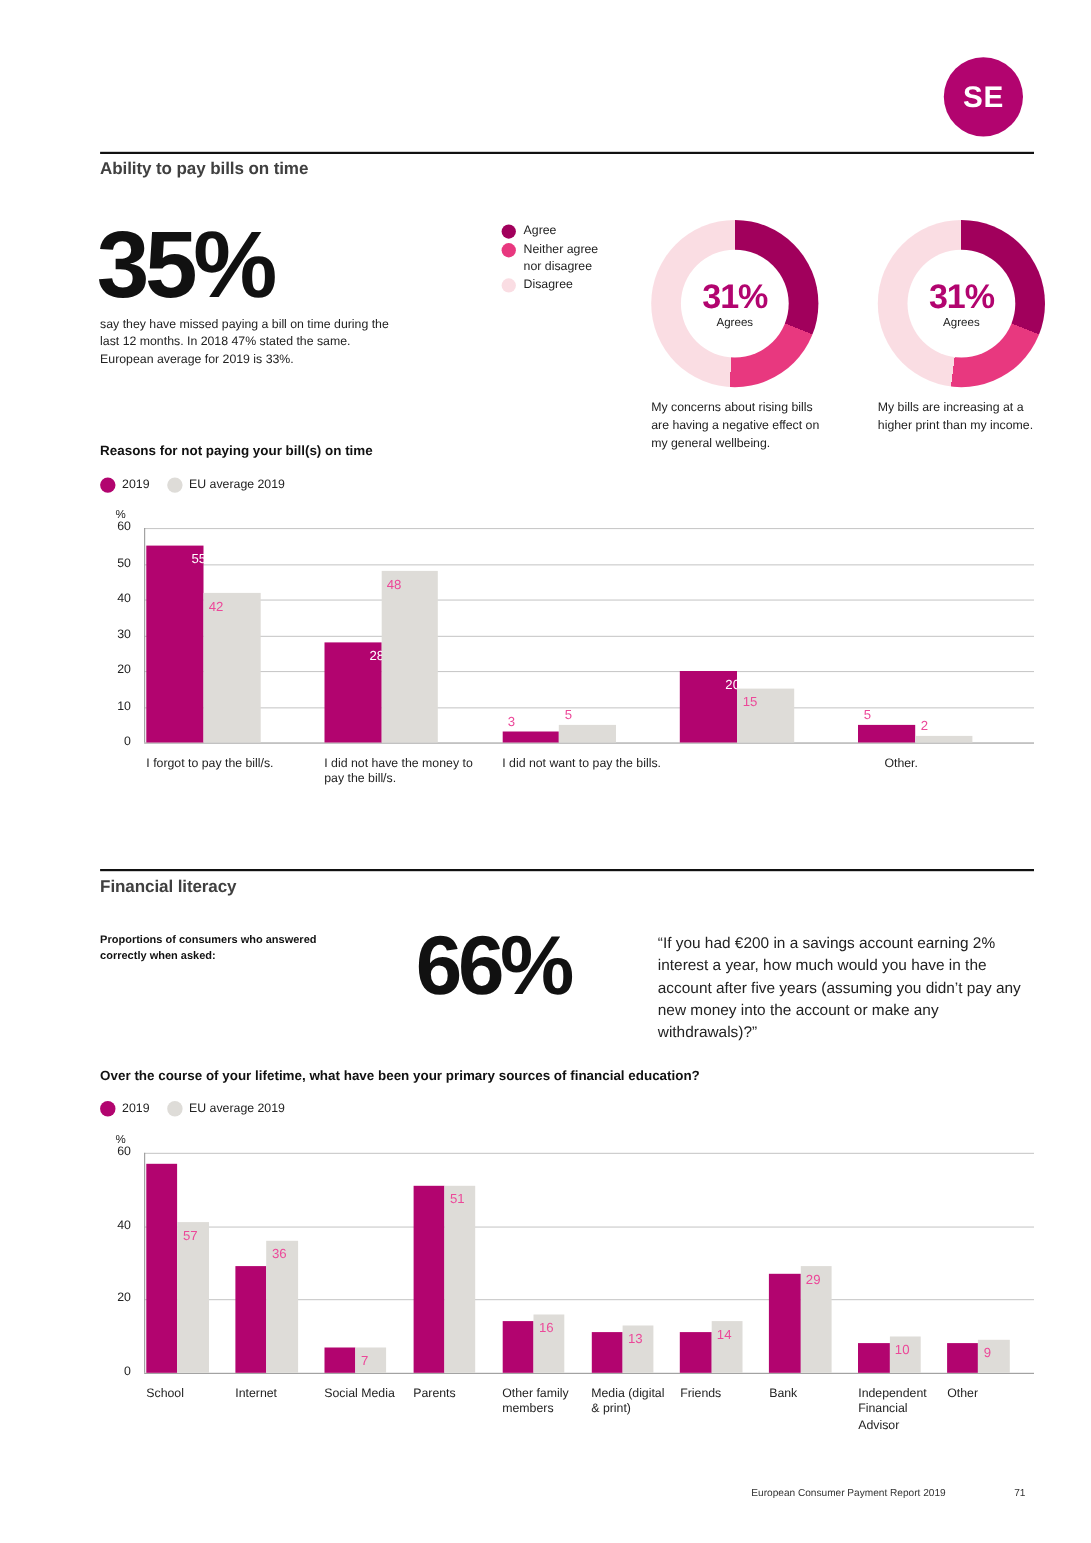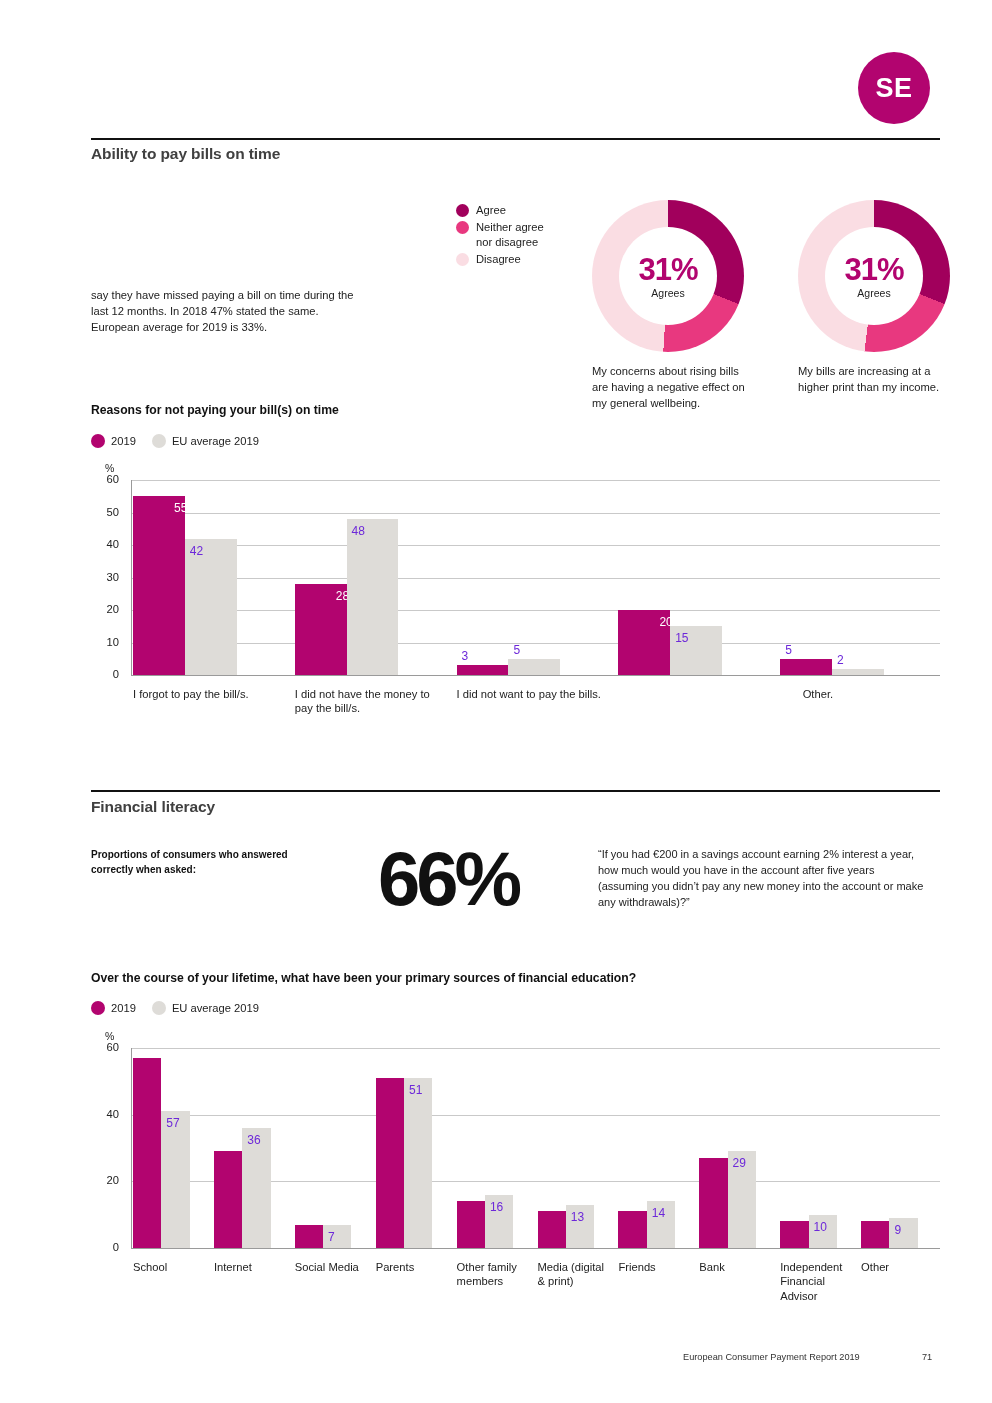--- a/index.html
+++ b/index.html
@@ -74,45 +74,46 @@
     width: 26px;
   }
   .yunit { position: absolute; font-size: 10.5px; color: #222; }
   .yaxis { position: absolute; width: 1px; background: #9a9a9a; }
 
   .bar { position: absolute; bottom: 0; }
   .bar.p { background: #b2046f; }
   .bar.e { background: #dedcd8; }
   .bar-val { position: absolute; font-size: 12px; line-height: 1; white-space: nowrap; }
   .bar-val.inside { color: #ffffff; padding-left: 36px; }
-  .bar-val.outside { color: #6d28d9; text-align: right; }
+  .bar-val.outside { color: #ec4899; text-align: right; }
 
   .xlabel {
     position: absolute; font-size: 11.2px; line-height: 1.28; color: #222;
   }
 
   
-  .quote { position: absolute; font-size: 11px; line-height: 1.45; color: #222; }
+  .quote { position: absolute; font-size: 14px; line-height: 1.45; color: #222; }
   .lead { position: absolute; font-size: 10px; font-weight: 700; line-height: 1.45; color: #111; }
 
   
   .footer-text { position: absolute; font-size: 9.2px; color: #333; }
 </style>
 </head>
 <body>
 
 <div class="page">
 
   <div class="se-badge">
     <span>SE</span>
   </div>
 
   <div class="rule" style="top:138px"></div>
   <div class="section-title" style="top:145px">Ability to pay bills on time</div>
 
+  <div class="bigstat" style="left:88px; top:203px; font-size:86px;">35%</div>
   <div class="stat-note" style="left:91px; top:288px; width:278px;">say they have missed paying a bill on time during the last 12 months. In 2018 47% stated the same. European average for 2019 is 33%.</div>
 
   <div class="donut-legend">
     <div class="dl-row">
       <span class="dl-dot" style="background:#a1005c"></span>
       <span class="dl-label">Agree</span>
     </div>
     <div class="dl-row">
       <span class="dl-dot" style="background:#e8387f"></span>
       <span class="dl-label" style="width:86px">Neither agree nor disagree</span>
@@ -187,21 +188,21 @@
       <div class="bar-val outside" style="left: 422.376px; top: 181.75px;">5</div>
       <div class="xlabel" style="left: 365.6px; top: 225px; width: 155.8px;">I did not want to pay the bills.</div>
       <div class="bar p" style="left: 527.4px; width: 51.776px; height: 65px; top: 148px; bottom: auto;"></div>
       <div class="bar-val inside" style="left: 532.4px; top: 154px;">20</div>
       <div class="bar e" style="left: 579.176px; width: 51.776px; height: 48.75px; top: 164.25px; bottom: auto;"></div>
       <div class="bar-val outside" style="left: 584.176px; top: 170.25px;">15</div>
       <div class="bar p" style="left: 689.2px; width: 51.776px; height: 16.25px; top: 196.75px; bottom: auto;"></div>
       <div class="bar-val outside" style="left: 694.2px; top: 181.75px;">5</div>
       <div class="bar e" style="left: 740.976px; width: 51.776px; height: 6.5px; top: 206.5px; bottom: auto;"></div>
       <div class="bar-val outside" style="left: 745.976px; top: 191.5px;">2</div>
-      <div class="xlabel" style="left: 649px; top: 225px; width: 155.8px; text-align: center;">Other.</div>
+      <div class="xlabel" style="left: 713px; top: 225px; width: 155.8px;">Other.</div>
     </div>
 
   <div class="rule" style="top:790px"></div>
   <div class="section-title" style="top:798px">Financial literacy</div>
 
   <div class="lead" style="left:91px; top:848px; width:230px;">Proportions of consumers who answered correctly when asked:</div>
   <div class="bigstat" style="left:378px; top:845px; font-size:76px;">66%</div>
   <div class="quote" style="left:598px; top:847px; width:330px;">“If you had €200 in a savings account earning 2% interest a year, how much would you have in the account after five years (assuming you didn’t pay any new money into the account or make any withdrawals)?”</div>
 
   <div class="chart-title" style="top:971px">Over the course of your lifetime, what have been your primary sources of financial education?</div>

